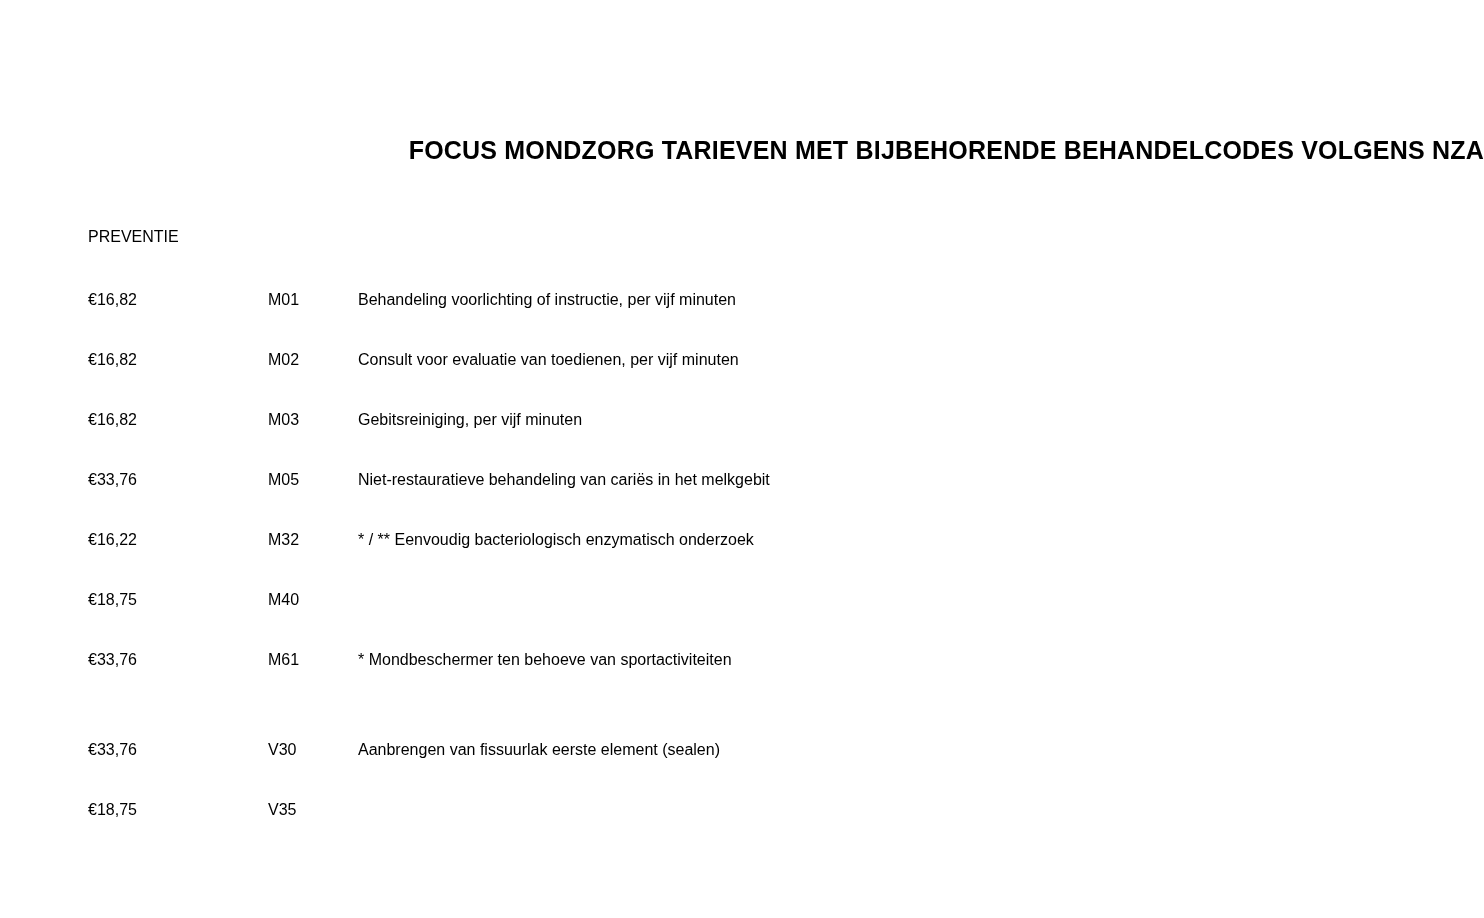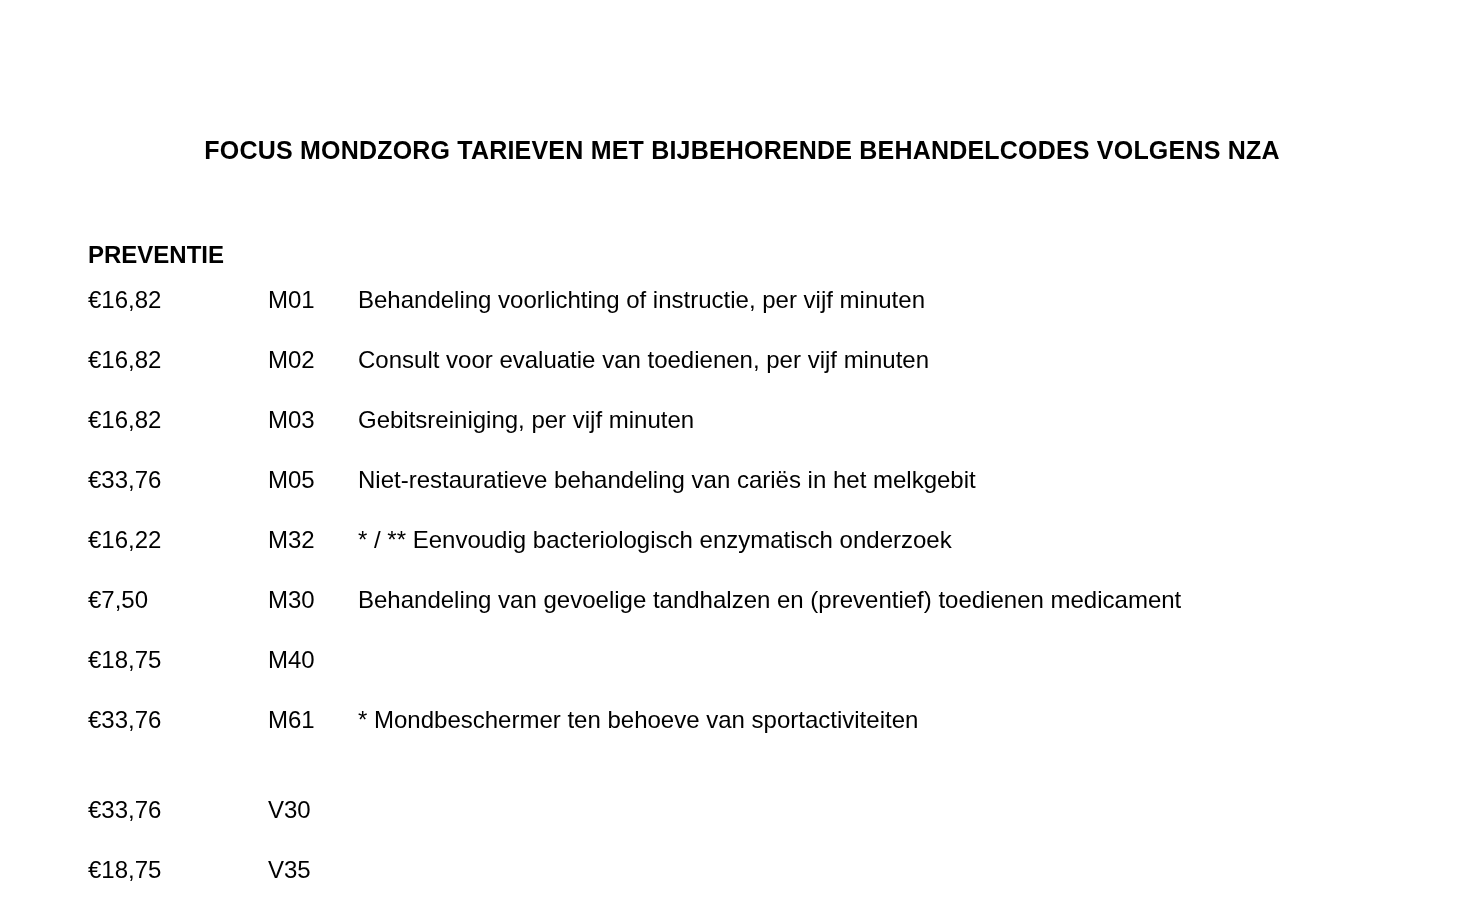--- a/index.html
+++ b/index.html
@@ -9,39 +9,39 @@
     color: #000000;
     font-family: "Liberation Sans", sans-serif;
     position: relative;
     overflow: hidden;
   }
   .page-title {
     position: absolute;
     top: 136px;
     left: 0;
     width: 100%;
-    text-align: center;
+    text-align: right;
     font-size: 25px;
     font-weight: 700;
     letter-spacing: 0.2px;
     white-space: nowrap;
   }
   .section-heading {
     position: absolute;
-    top: 241px;
+    top: 228px;
     left: 88px;
-    font-size: 24px;
-    font-weight: 700;
+    font-size: 16px;
+    font-weight: 400;
   }
   .tariff-table {
     position: absolute;
     top: 270px;
     left: 88px;
     right: 30px;
-    font-size: 24px;
+    font-size: 16px;
   }
   .tariff-row {
     display: flex;
     height: 60px;
     align-items: center;
     white-space: nowrap;
   }
   .tariff-row.group-gap { margin-top: 30px; }
   .price-cell { width: 180px; flex: 0 0 180px; }
   .code-cell  { width: 90px;  flex: 0 0 90px; }
@@ -74,34 +74,30 @@
     <span class="price-cell">€33,76</span>
     <span class="code-cell">M05</span>
     <span class="desc-cell">Niet-restauratieve behandeling van cariës in het melkgebit</span>
   </div>
   <div class="tariff-row">
     <span class="price-cell">€16,22</span>
     <span class="code-cell">M32</span>
     <span class="desc-cell">* / ** Eenvoudig bacteriologisch enzymatisch onderzoek</span>
   </div>
   <div class="tariff-row">
-    <span class="price-cell">€7,50</span>
-    <span class="code-cell">M30</span>
-    <span class="desc-cell">Behandeling van gevoelige tandhalzen en (preventief) toedienen medicament</span>
-  </div>
-  <div class="tariff-row">
     <span class="price-cell">€18,75</span>
     <span class="code-cell">M40</span>
   </div>
   <div class="tariff-row">
     <span class="price-cell">€33,76</span>
     <span class="code-cell">M61</span>
     <span class="desc-cell">* Mondbeschermer ten behoeve van sportactiviteiten</span>
   </div>
   <div class="tariff-row group-gap">
     <span class="price-cell">€33,76</span>
     <span class="code-cell">V30</span>
+    <span class="desc-cell">Aanbrengen van fissuurlak eerste element (sealen)</span>
   </div>
   <div class="tariff-row">
     <span class="price-cell">€18,75</span>
     <span class="code-cell">V35</span>
   </div>
 </div>
 
 </body></html>

